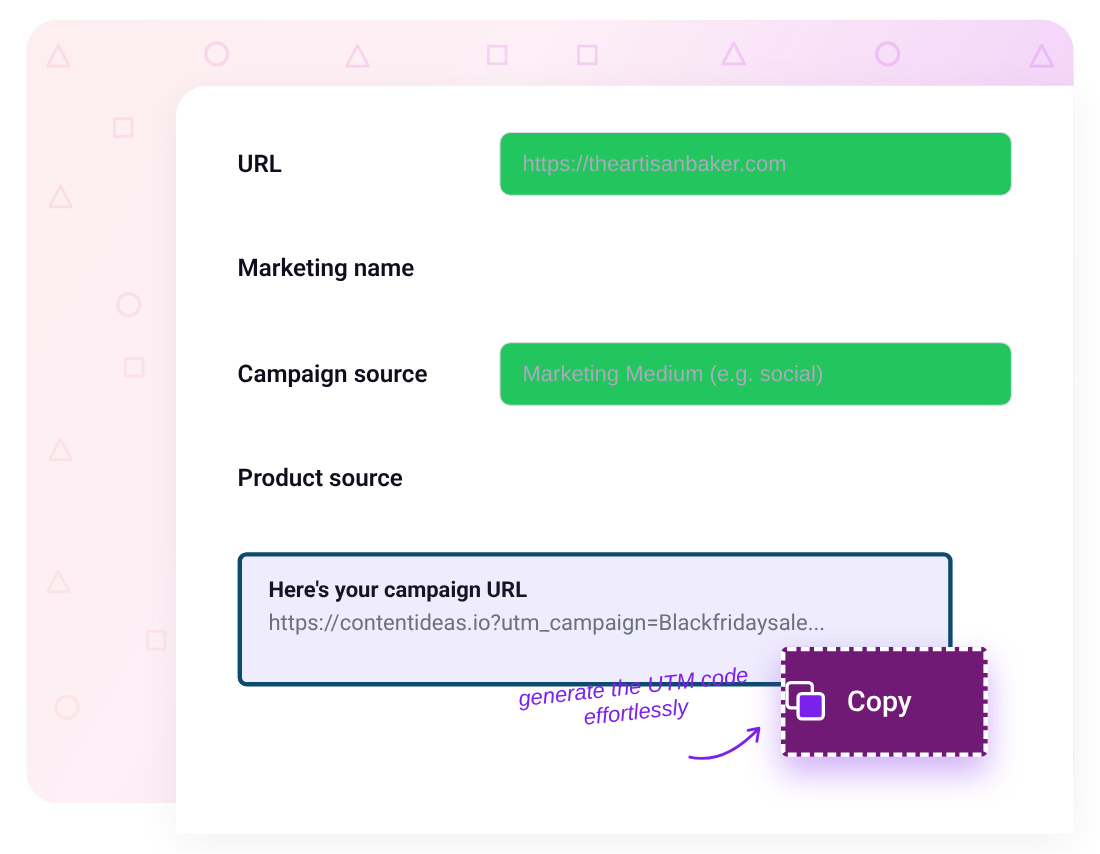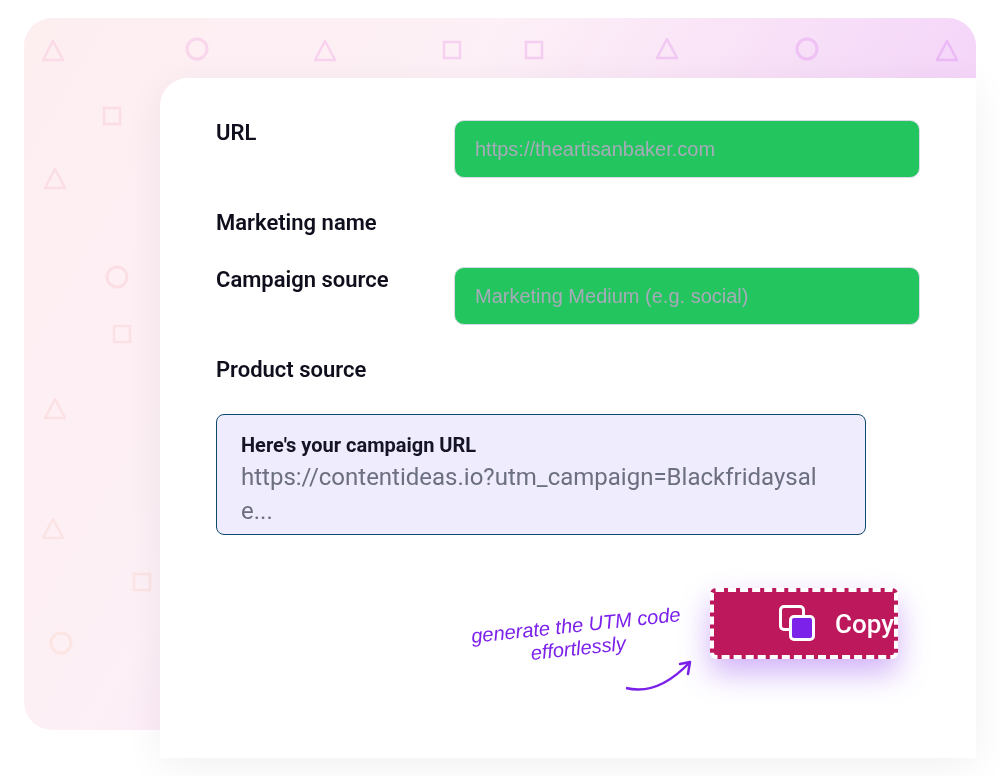--- a/index.html
+++ b/index.html
@@ -32,21 +32,22 @@
     top: 78px;
     width: 816px;
     height: 680px;
     background: #fff;
     border-radius: 28px 0 0 0;
     box-shadow: 0 8px 40px rgba(0,0,0,0.06);
     padding: 42px 56px 0 56px;
   }
   .row {
     display: flex;
-    margin-bottom: 32px;
+    align-items: center;
+    margin-bottom: 54px;
   }
   .label {
     width: 238px;
     font-size: 22px;
     font-weight: 600;
     color: #0e0e1c;
   }
   .input {
     flex: 1;
     height: 58px;
@@ -54,49 +55,49 @@
     border-radius: 10px;
     padding: 0 20px;
     font-size: 20px;
     color: #111;
     background: #22c55e;
   }
   .input::placeholder { color: #a7abb9; font-weight: 400; }
   .result {
     margin-top: 4px;
     background: #eeecfd;
-    border: 1px solid #0c4a6e;
+    border: 4px solid #0c4a6e;
     border-radius: 8px;
-    padding: 18px 24px 6px 24px;
+    padding: 18px 24px 40px 24px;
     width: 650px;
   }
   .result-title {
     font-size: 20px;
     font-weight: 700;
     color: #141426;
     margin-bottom: 4px;
   }
   .result-url {
-    font-size: 24px;
+    font-size: 20px;
     color: #6c6f80;
     line-height: 1.4;
     word-break: break-all;
   }
   .copy-btn {
     position: absolute;
     left: 710px;
     top: 588px;
     width: 188px;
-    height: 71px;
-    background: #be185d;
+    height: 100px;
+    background: #701a75;
     border: 4px dashed #fff;
     border-radius: 6px;
     display: flex;
     align-items: center;
-    justify-content: flex-end;
+    justify-content: flex-start;
     gap: 18px;
     cursor: pointer;
     box-shadow: 0 14px 30px rgba(123,33,234,0.35);
   }
   .copy-btn span {
     color: #fff;
     font-size: 26px;
     font-weight: 500;
   }
   .copy-icon {

